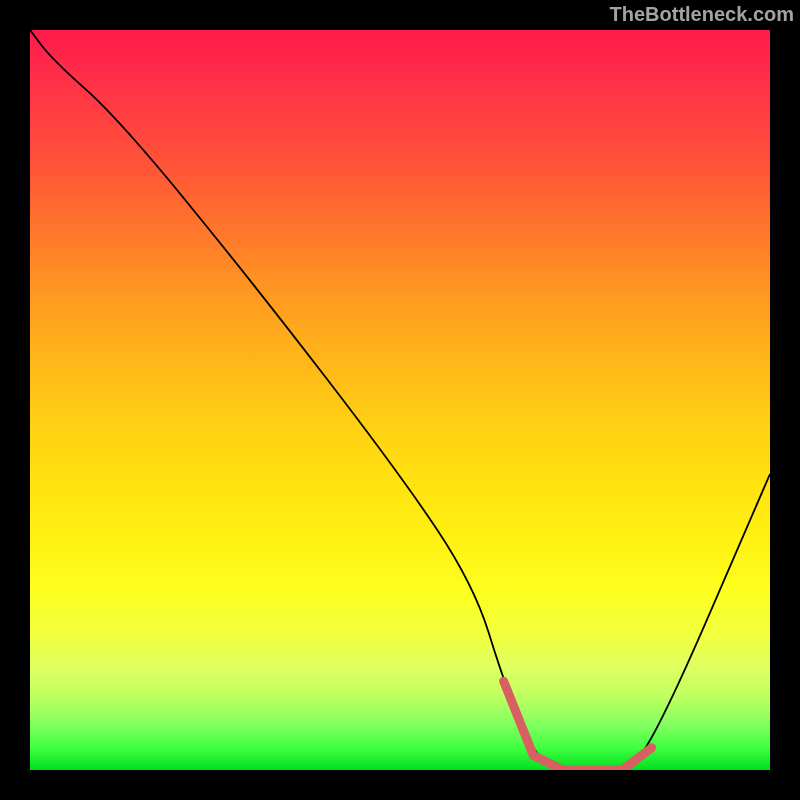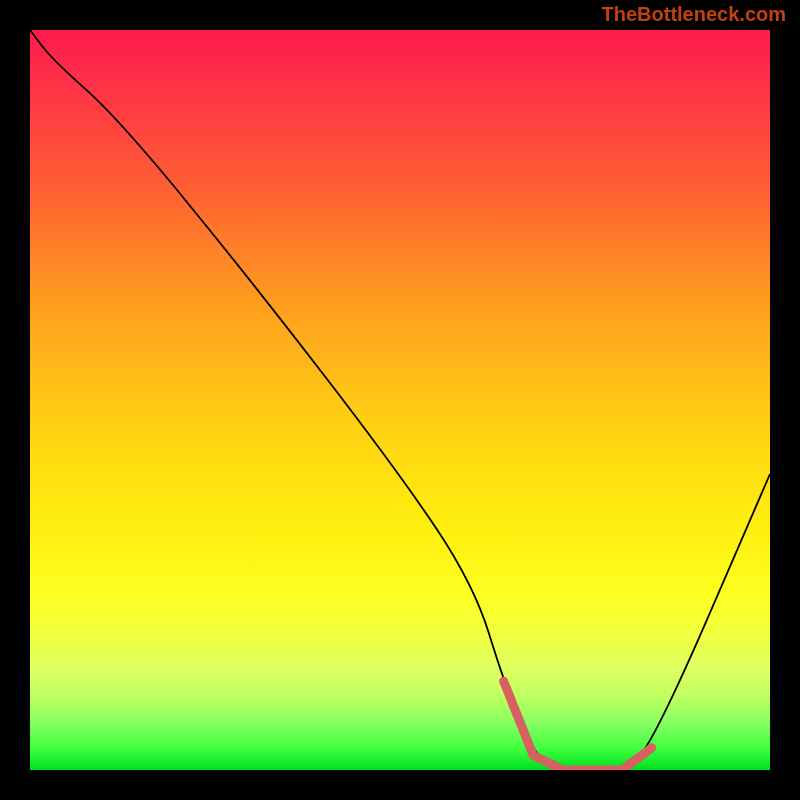--- a/index.html
+++ b/index.html
@@ -6,22 +6,22 @@
   body {
     width: 800px;
     height: 800px;
     background: #000;
     position: relative;
     font-family: Arial, sans-serif;
   }
   .watermark {
     position: absolute;
     top: 3px;
-    right: 14px;
-    color: #c2410c;
+    right: 6px;
+    color: #a3a3a3;
     font-size: 20px;
     font-weight: bold;
     z-index: 10;
   }
   .plot-area {
     position: absolute;
     left: 30px;
     top: 30px;
     width: 740px;
     height: 740px;

